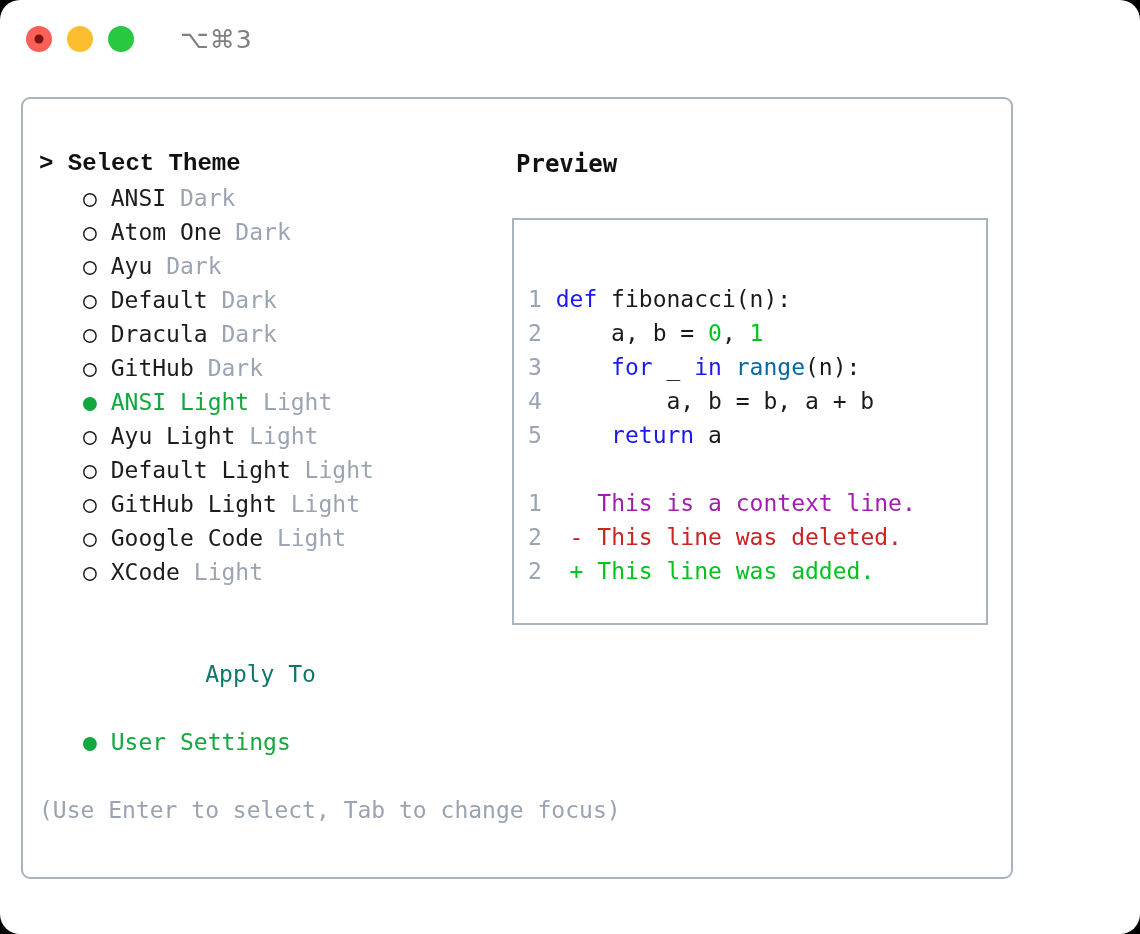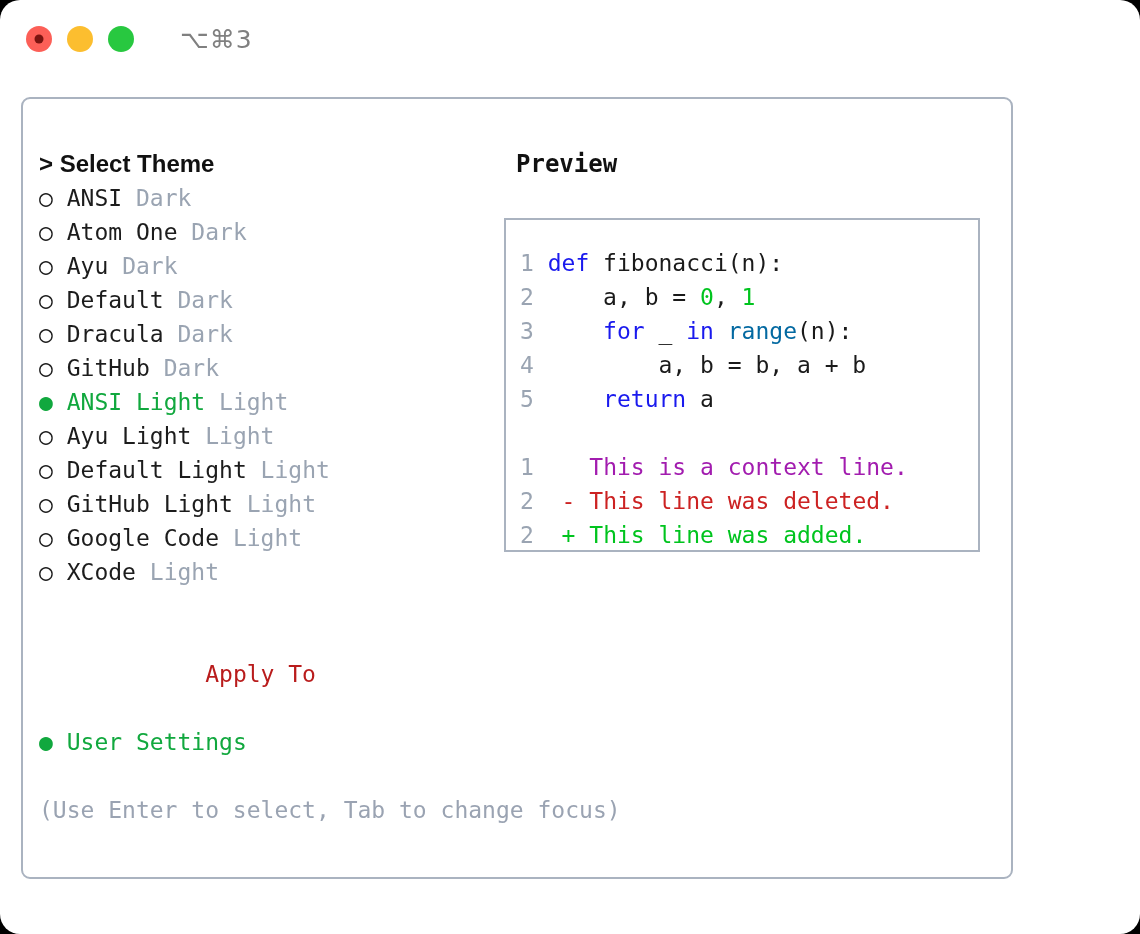--- a/index.html
+++ b/index.html
@@ -90,41 +90,42 @@
     width: 478px;
     padding: 48px 0 0 16px;
     box-sizing: border-box;
   }
   .right-col {
     flex: 1;
     padding: 48px 0 0 3px;
     box-sizing: border-box;
   }
   .section-head {
-    font-family: Liberation Sans, sans-serif;
+    font-family: Liberation Mono, monospace;
     font-size: 24px;
     line-height: 34px;
     color: #111111;
     font-weight: bold;
     white-space: pre;
   }
   .section-head-plain {
     font-family: "DejaVu Sans Mono", monospace;
     font-size: 23px;
     line-height: 34px;
-    color: #b91c1c;
+    color: #0f766e;
     font-weight: normal;
     white-space: pre;
   }
   .opt-row {
     font-family: "DejaVu Sans Mono", monospace;
     font-size: 23px;
     line-height: 34px;
     white-space: pre;
     color: #1c1c1c;
+    margin-left: 44px;
   }
   .bullet {
     display: inline;
   }
   .opt-row.selected .bullet,
   .opt-row.selected .opt-name {
     color: #11a83e;
   }
   .opt-row .bullet {
     color: #1c1c1c;
@@ -148,27 +149,27 @@
   .preview-title {
     font-family: "DejaVu Sans Mono", monospace;
     font-size: 24px;
     line-height: 34px;
     font-weight: bold;
     color: #111111;
     margin-left: 12px;
   }
   .preview-box {
     margin-top: 37px;
-    margin-left: 0;
+    margin-left: 8px;
     width: 476px;
-    height: 334px;
+    height: 407px;
     border: 2px solid #aab3c0;
     box-sizing: border-box;
     background: #ffffff;
-    padding: 26px 0 0 14px;
+    padding: 62px 0 0 14px;
   }
   .code-line {
     font-family: "DejaVu Sans Mono", monospace;
     font-size: 23px;
     line-height: 34px;
     white-space: pre;
     color: #1a1a1a;
   }
   .lineno {
     color: #9aa4b2;

